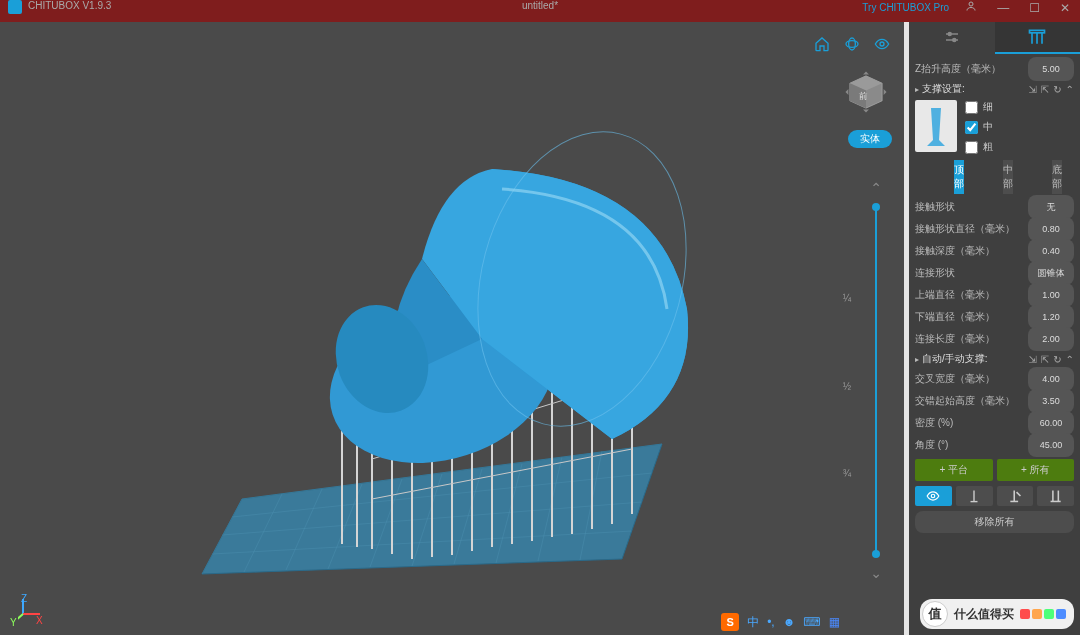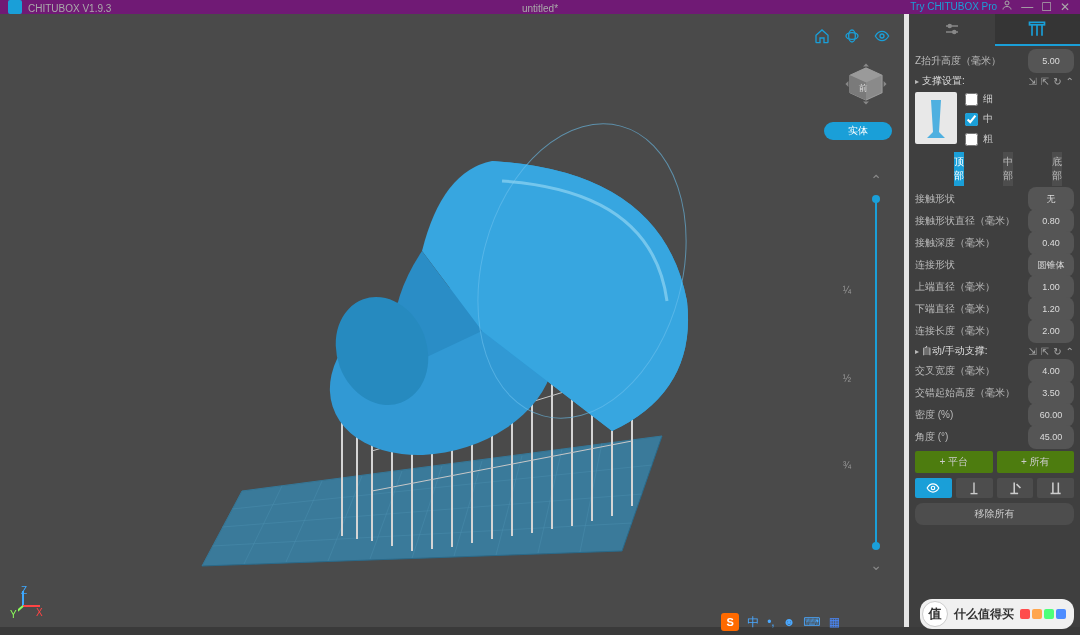--- a/index.html
+++ b/index.html
@@ -1,41 +1,41 @@
 <!DOCTYPE html>
 <html><head>
 <meta charset="utf-8">
 <style>
   * { box-sizing: border-box; margin: 0; padding: 0; font-family: "Microsoft YaHei", Arial, sans-serif; }
   body { width: 1080px; height: 635px; background: #3a3a3a; overflow: hidden; color: #ccc; font-size: 11px; position: relative; }
   
-  .titlebar { height: 14px; background: #701a75; display: flex; align-items: flex-end; padding: 0 8px; position: relative; }
+  .titlebar { height: 22px; background: #7f1d1d; display: flex; align-items: flex-start; padding: 0 8px; position: relative; }
   .titlebar .logo { width: 14px; height: 14px; background: #1a9fd8; border-radius: 2px; margin-right: 6px; }
   .titlebar .apptitle { color: #aaa; font-size: 10px; }
   .titlebar .doctitle { position: absolute; left: 50%; transform: translateX(-50%); color: #aaa; font-size: 10px; }
-  .titlebar .right { position: absolute; right: 6px; display: flex; align-items: center; }
+  .titlebar .right { position: absolute; right: 6px; display: flex; align-items: center; gap: 12px; }
   .titlebar .trypro { color: #1a9fd8; font-size: 10px; }
   .titlebar .winicon { color: #aaa; font-size: 12px; cursor: pointer; padding: 0 4px; }
   
   .main { display: flex; height: 613px; }
   .viewport { flex: 1; background: #4a4a4a; position: relative; }
   
   .model-placeholder { position: absolute; left: 50%; top: 50%; transform: translate(-50%, -50%); }
   
   .axis-ind { position: absolute; left: 18px; bottom: 24px; }
   .axis-ind .z { color: #3ea9ff; font-size: 10px; position: absolute; top: -18px; left: 3px; }
   .axis-ind .x { color: #ff4444; font-size: 10px; position: absolute; top: 4px; left: 18px; }
   .axis-ind .y { color: #8cff5c; font-size: 10px; position: absolute; top: 6px; left: -8px; }
   .axis-ind svg { position: absolute; top: -12px; left: 0; }
   
   .nav-widgets { position: absolute; right: 12px; top: 14px; display: flex; flex-direction: column; align-items: flex-end; gap: 6px; }
   .nav-top-icons { display: flex; gap: 14px; color: #1a9fd8; font-size: 16px; margin-right: 2px; }
   .nav-top-icons span { cursor: pointer; }
   .viewcube { margin-top: 8px; width: 44px; height: 44px; margin-right: 4px; }
-  .pill { background: #1a9fd8; color: #fff; border-radius: 9px; padding: 2px 24px; font-size: 10px; margin-top: 10px; cursor: pointer; }
+  .pill { background: #1a9fd8; color: #fff; border-radius: 9px; padding: 2px 12px; font-size: 10px; margin-top: 10px; cursor: pointer; }
   
   .height-ruler { position: absolute; right: 16px; top: 154px; bottom: 50px; width: 24px; display: flex; flex-direction: column; align-items: center; }
   .h-chev { color: #888; font-size: 14px; cursor: pointer; padding: 4px 0; }
   .h-track { flex: 1; width: 2px; background: #1a9fd8; position: relative; margin: 6px 0; }
   .h-handle { position: absolute; width: 8px; height: 8px; background: #1a9fd8; border-radius: 50%; left: -3px; }
   .h-handle.top { top: -3px; }
   .h-handle.bot { bottom: -3px; }
   .h-label { position: absolute; right: 26px; color: #999; font-size: 10px; }
   
   .sidepanel { width: 176px; background: #3f3f3f; display: flex; flex-direction: column; border-left: 5px solid #e5e5e5; }

